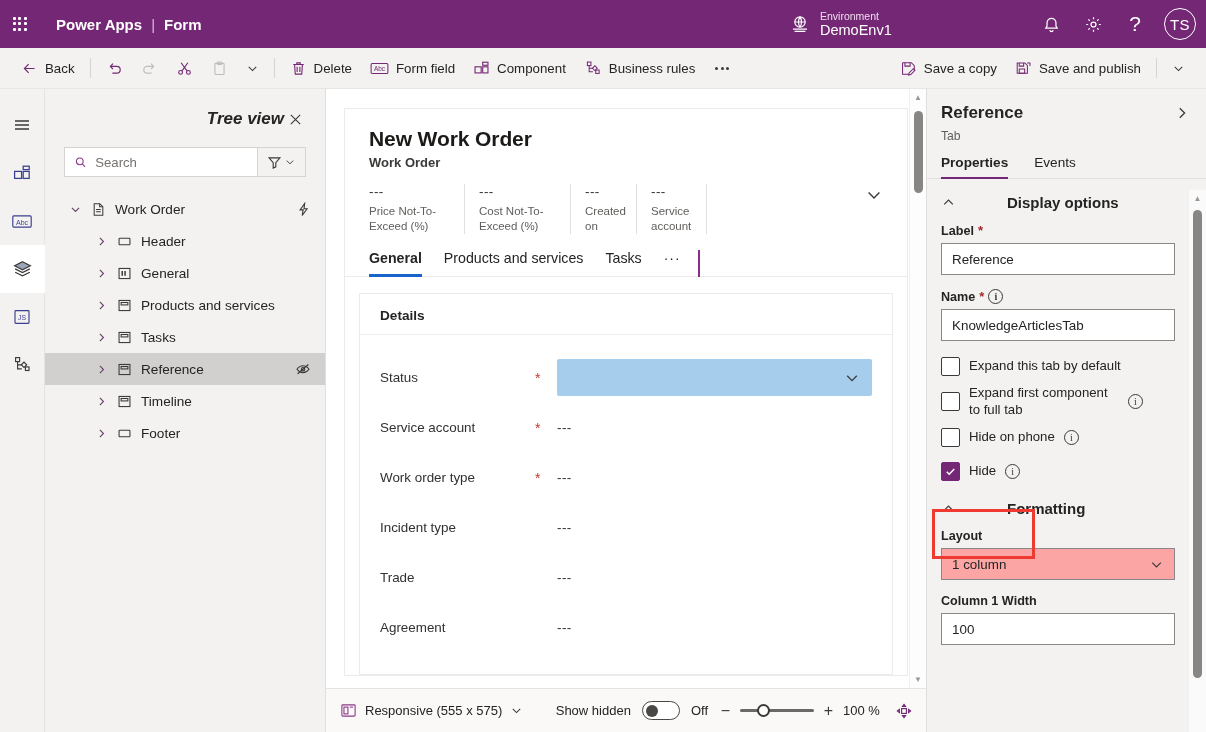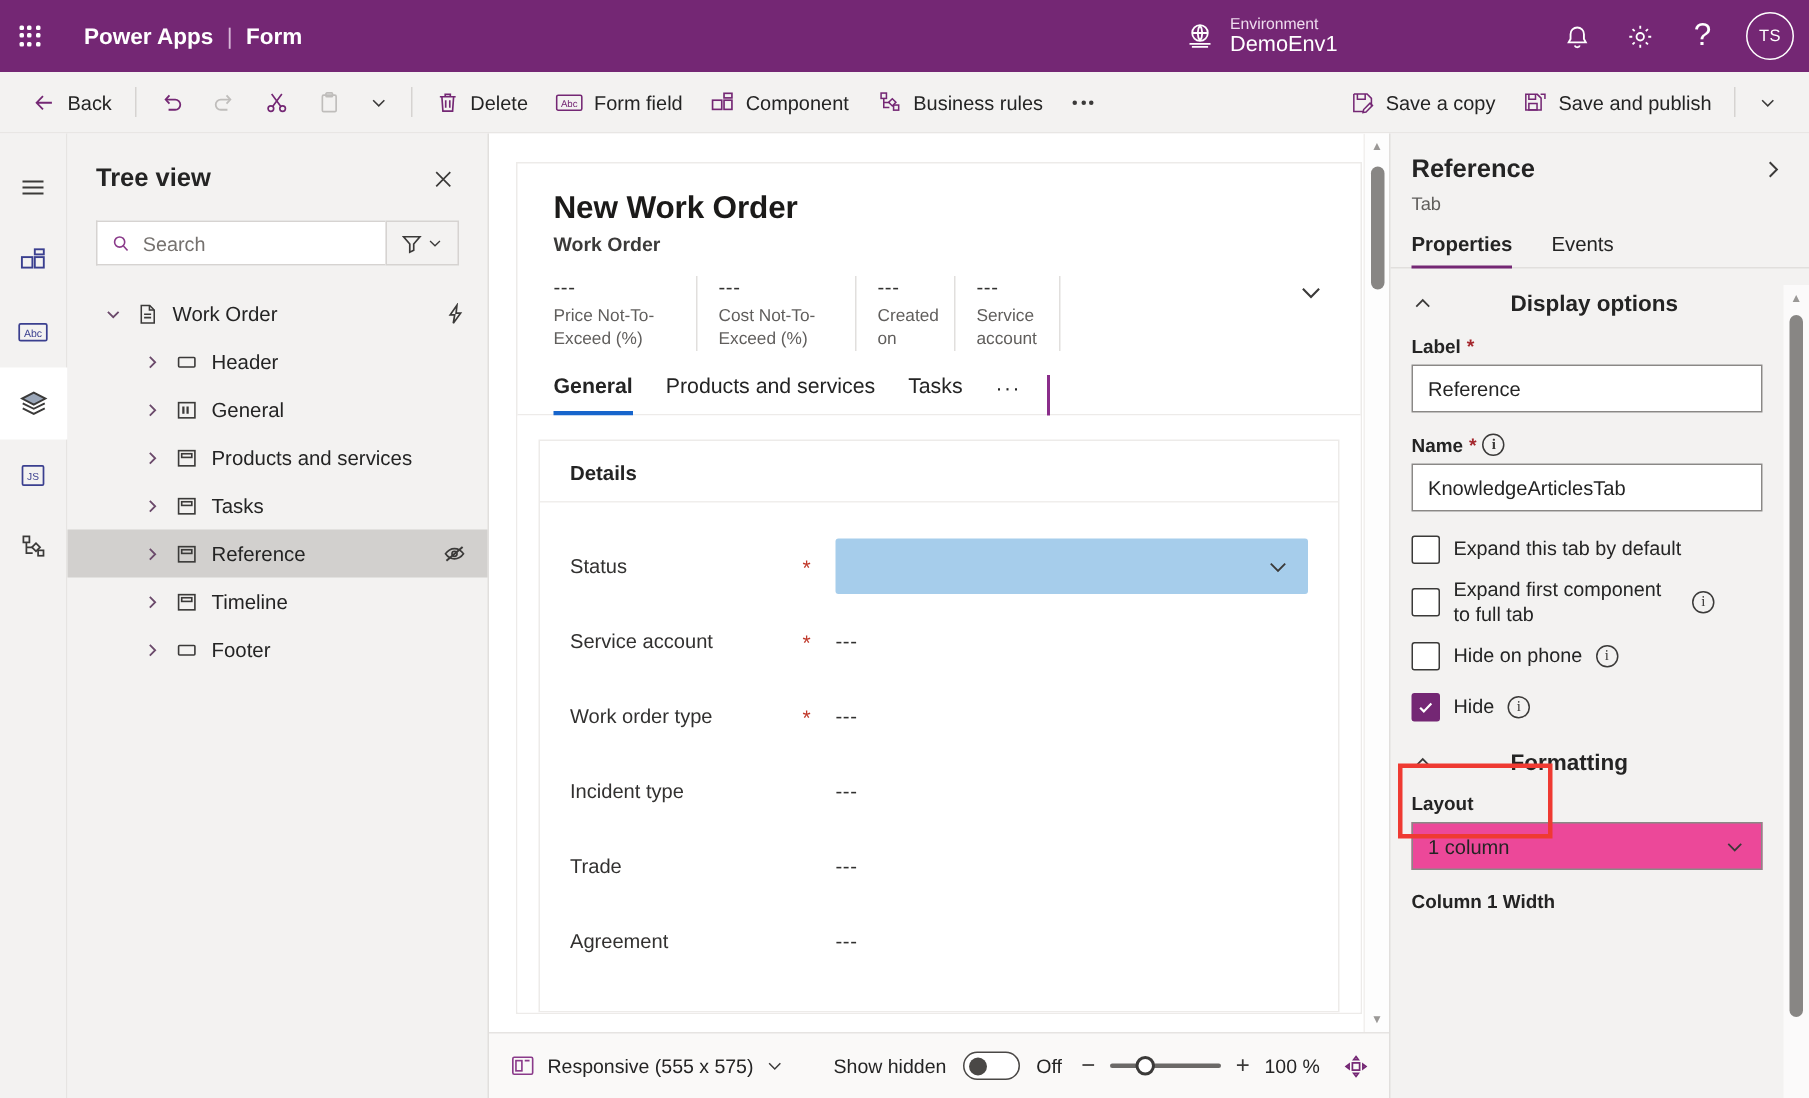--- a/index.html
+++ b/index.html
@@ -42,21 +42,21 @@
     position: absolute; right: 10px; top: 0; height: 48px;
     display: flex; align-items: center; gap: 4px;
   }
   .tb-btn {
     width: 38px; height: 38px; display: flex; align-items: center; justify-content: center;
     color: #ffffff; cursor: pointer; border-radius: 3px;
   }
   .tb-help { font-size: 21px; }
   .avatar {
     width: 32px; height: 32px; border-radius: 50%; border: 1.5px solid #ffffff;
-    color: #ffffff; font-size: 11px; display: flex; align-items: center; justify-content: center;
+    color: #ffffff; font-size: 15px; display: flex; align-items: center; justify-content: center;
     margin-left: 6px; cursor: pointer; letter-spacing: 0.3px;
   }
 
   
   .cmdbar {
     position: absolute; left: 0; top: 48px; width: 1206px; height: 41px;
     background: #f3f2f1; border-bottom: 1px solid #e8e6e4;
     display: flex; align-items: center; padding: 0 12px;
   }
   .cmd {
@@ -87,22 +87,22 @@
   }
   .rail-btn.active { background: #ffffff; }
 
   
   .treeview {
     position: absolute; left: 45px; top: 89px; width: 281px; height: 643px;
     background: #f3f2f1; border-right: 1px solid #e1dfdd;
     padding: 14px 0 0 0;
   }
   .tv-head {
-    display: flex; align-items: center; justify-content: space-between;
-    padding: 0 18px 0 19px; height: 32px;
+    display: flex; align-items: center; justify-content: flex-end;
+    padding: 0 18px 0 19px; height: 32px; font-style: italic;
   }
   .tv-title { font-size: 17px; font-weight: bold; color: #242424; }
   .tv-close { color: #3b3a39; cursor: pointer; display: flex; padding: 4px; }
   .tv-search-row { display: flex; padding: 12px 19px 0 19px; }
   .tv-search {
     flex: 1 1 auto; height: 30px; background: #ffffff; border: 1px solid #d6d3d1; border-right: none;
     display: flex; align-items: center; gap: 8px; padding: 0 9px;
   }
   .tv-search input {
     border: none; outline: none; background: transparent; font-size: 13.2px;
@@ -253,21 +253,21 @@
   .info-i {
     width: 15px; height: 15px; border: 1.3px solid #3b3a39; border-radius: 50%;
     font-size: 10px; color: #3b3a39; display: inline-flex; align-items: center; justify-content: center;
     flex: 0 0 auto; cursor: pointer; font-family: "Liberation Serif", serif;
   }
   .hide-highlight {
     position: absolute; left: 932px; top: 509px; width: 103px; height: 50px;
     border: 3px solid #ef3a32; pointer-events: none; z-index: 25;
   }
   .selwrap {
-    width: 234px; height: 32px; background: #ec4899; border: 1px solid #8a8886;
+    width: 234px; height: 32px; background: #fca5a5; border: 1px solid #8a8886;
     display: flex; align-items: center; padding: 0 10px; cursor: pointer;
   }
   .selwrap span { flex: 1 1 auto; font-size: 13.4px; color: #242424; }
   .pr-scroll {
     position: absolute; right: 0; top: 101px; width: 17px; height: 631px;
     background: #fbfafa; display: flex; flex-direction: column; align-items: center; justify-content: space-between; padding: 4px 0;
   }
   .pr-thumb {
     position: absolute; top: 20px; left: 4px; width: 9px; height: 468px;
     background: #888684; border-radius: 5px; cursor: pointer;
@@ -894,20 +894,21 @@
         <svg width="15" height="15" viewBox="0 0 16 16" fill="none" stroke="#3b3a39" stroke-width="1.25">
             <path d="M3.4 6L8 10.6 12.6 6"></path>
           </svg>
       </div>
 
       <div class="gap14"></div>
 
       <div class="fld-label">
         <span>Column 1 Width</span>
       </div>
+      <input class="txtinput" type="text" value="100" style="">
     </div>
 
     <div class="pr-scroll">
       <div class="pr-arrow">▲</div>
       <div class="pr-thumb"></div>
 
     </div>
   </div>
 
   <div class="hide-highlight"></div>

